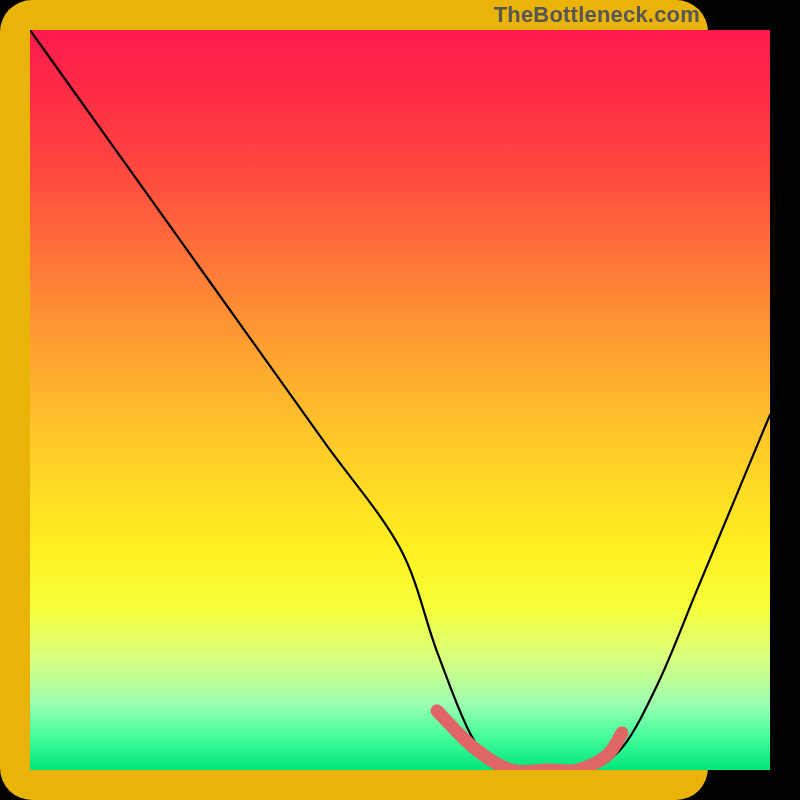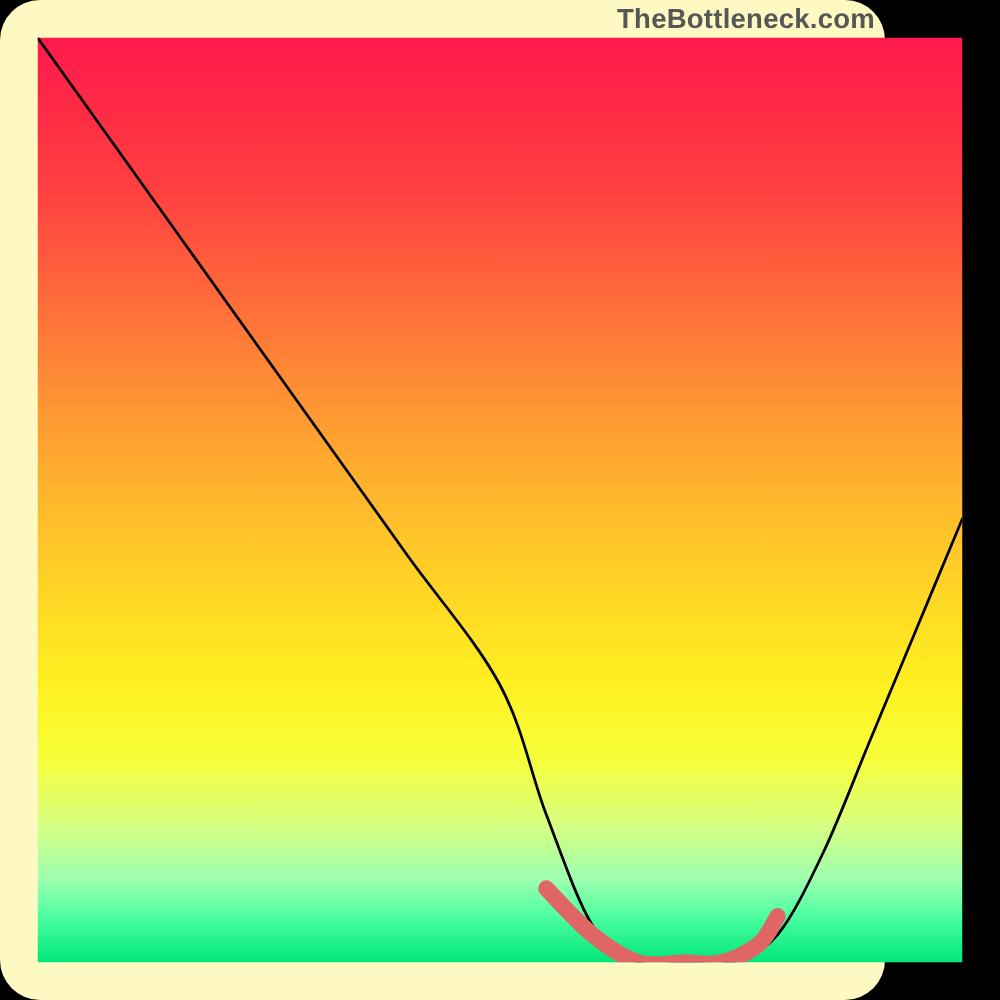--- a/index.html
+++ b/index.html
@@ -1,21 +1,21 @@
 <!DOCTYPE html>
 <html><head>
 <meta charset="utf-8">
 <style>
   * { margin: 0; padding: 0; box-sizing: border-box; }
   html, body { width: 800px; height: 800px; overflow: hidden; background: #000; }
   .frame {
     position: relative;
     width: 708px;
     height: 800px;
-    background: #fef9c3;
+    background: #eab308;
     border-radius: 32px;
   }
   .attribution {
     position: absolute;
     top: 2px;
     right: 8px;
     font-family: Arial, Helvetica, sans-serif;
     font-size: 22px;
     font-weight: bold;
     color: #565656;

